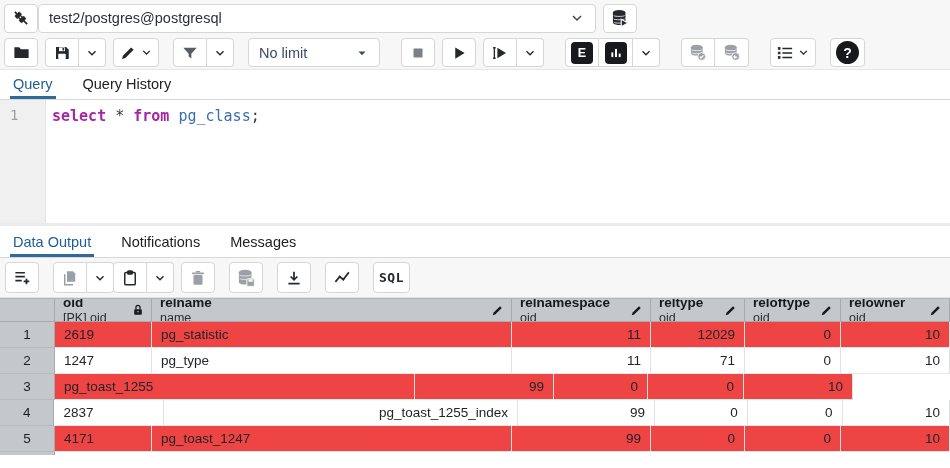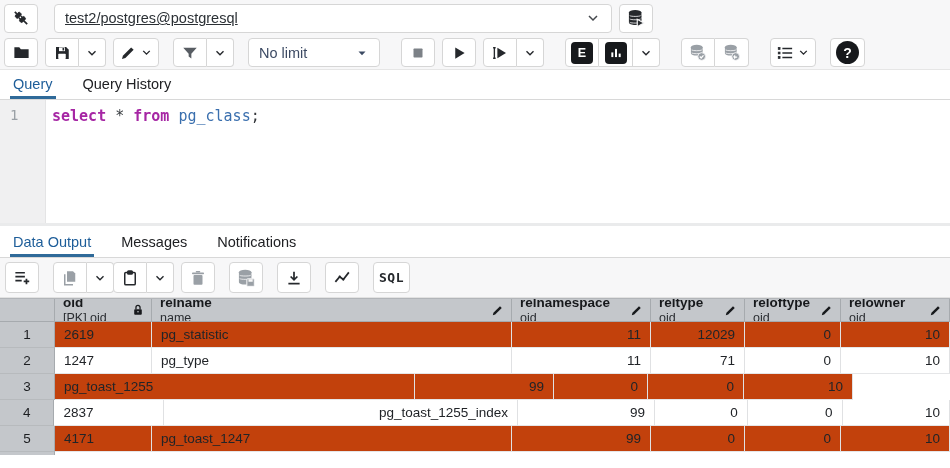--- a/index.html
+++ b/index.html
@@ -21,21 +21,21 @@
   .btn-group .btn { border-radius: 0; border-left-width: 0; }
   .btn-group .btn:first-child { border-radius: 4px 0 0 4px; border-left-width: 1px; }
   .btn-group .btn:last-child { border-radius: 0 4px 4px 0; }
   .gap-s { margin-left: 7px; } .gap-m { margin-left: 14px; } .gap-l { margin-left: 21px; }
   .icon { display: inline-flex; align-items: center; justify-content: center; line-height: 0; }
   .combo {
     height: 29px; background: #fff; border: 1px solid #d6d6d6; border-radius: 4px;
     display: inline-flex; align-items: center; padding: 0 10px; color: #2b3035; cursor: pointer;
   }
   .combo .combo-text { flex: 1; font-size: 14.5px; }
-  .combo-connection { width: 558px; margin-left: 16px; text-decoration: underline; }
+  .combo-connection { width: 558px; margin-left: 0; }
   .combo-limit { width: 132px; justify-content: space-between; color: #3c4a63; font-size: 14.5px; }
   .dark-chip {
     width: 22px; height: 22px; background: #17191c; border-radius: 4px; color: #fff;
     display: inline-flex; align-items: center; justify-content: center; font-weight: bold; font-size: 12.5px;
   }
   .help-circle {
     width: 23px; height: 23px; background: #17191c; border-radius: 50%; color: #fff;
     display: inline-flex; align-items: center; justify-content: center; font-weight: bold; font-size: 14px;
   }
 
@@ -66,21 +66,21 @@
   
   .grid { width: 950px; }
   .grid-header { display: flex; height: 24px; background: #c4c7cb; border-top: 1px solid #b2b5b9; }
   .gh-cell { border-right: 1px solid #a6aaae; border-bottom: 1px solid #a6aaae; display: flex; align-items: center; padding: 2px 6px 2px 8px; overflow: hidden; }
   .gh-cell.corner { padding: 0; }
   .gh-text { flex: 1; min-width: 0; }
   .gh-name { font-size: 13.5px; font-weight: bold; color: #17191c; line-height: 16px; white-space: nowrap; }
   .gh-type { font-size: 12.5px; color: #2a2d31; line-height: 15px; white-space: nowrap; }
   .gh-icon { color: #17191c; flex: 0 0 auto; }
   .grid-row { display: flex; height: 26px; }
-  .grid-row.odd .gd-cell { background: #c2410c; }
+  .grid-row.odd .gd-cell { background: #ef4444; }
   .grid-row.even .gd-cell { background: #ffffff; }
   .gd-cell { font-size: 13.5px; line-height: 25px; padding: 0 9px; border-right: 1px solid #e0e1e3; border-bottom: 1px solid #e5e6e8; overflow: hidden; white-space: nowrap; color: #212428; }
   .grid-row .gd-cell.rownum { background: #c4c7cb; border-right: 1px solid #a6aaae; border-bottom: 1px solid #b7babd; text-align: center !important; color: #1c1e21; }
   .partial-row { display: flex; height: 3px; }
   .partial-row .pr-num { width: 55px; background: #c4c7cb; border-right: 1px solid #a6aaae; }
   .partial-row .pr-rest { flex: 1; background: #fff; }
 
   svg { display: block; }
 </style>
 </head>
@@ -294,22 +294,22 @@
   </div>
   <div class="editor-code">
     <div class="code-line"><span class="tok kw">select</span><span class="tok"> </span><span class="tok op">*</span><span class="tok"> </span><span class="tok kw">from</span><span class="tok"> </span><span class="tok ident">pg_class</span><span class="tok punct">;</span></div>
   </div>
 </div>
 
 <div class="section-divider"></div>
 
 <div class="tabs tabs-output">
   <div class="tab active">Data Output</div>
+  <div class="tab">Notifications</div>
   <div class="tab">Messages</div>
-  <div class="tab">Notifications</div>
 </div>
 
 <div class="tb-output">
   <div class="btn">
     <span class="icon">
       <svg width="19" height="19" viewBox="0 0 24 24" stroke="currentColor" stroke-width="2.2" fill="none">
           <path d="M3 6h12M3 11h12M3 16h8"></path>
           <path d="M17 13.5v7M13.5 17h7"></path>
         </svg>
     </span>

